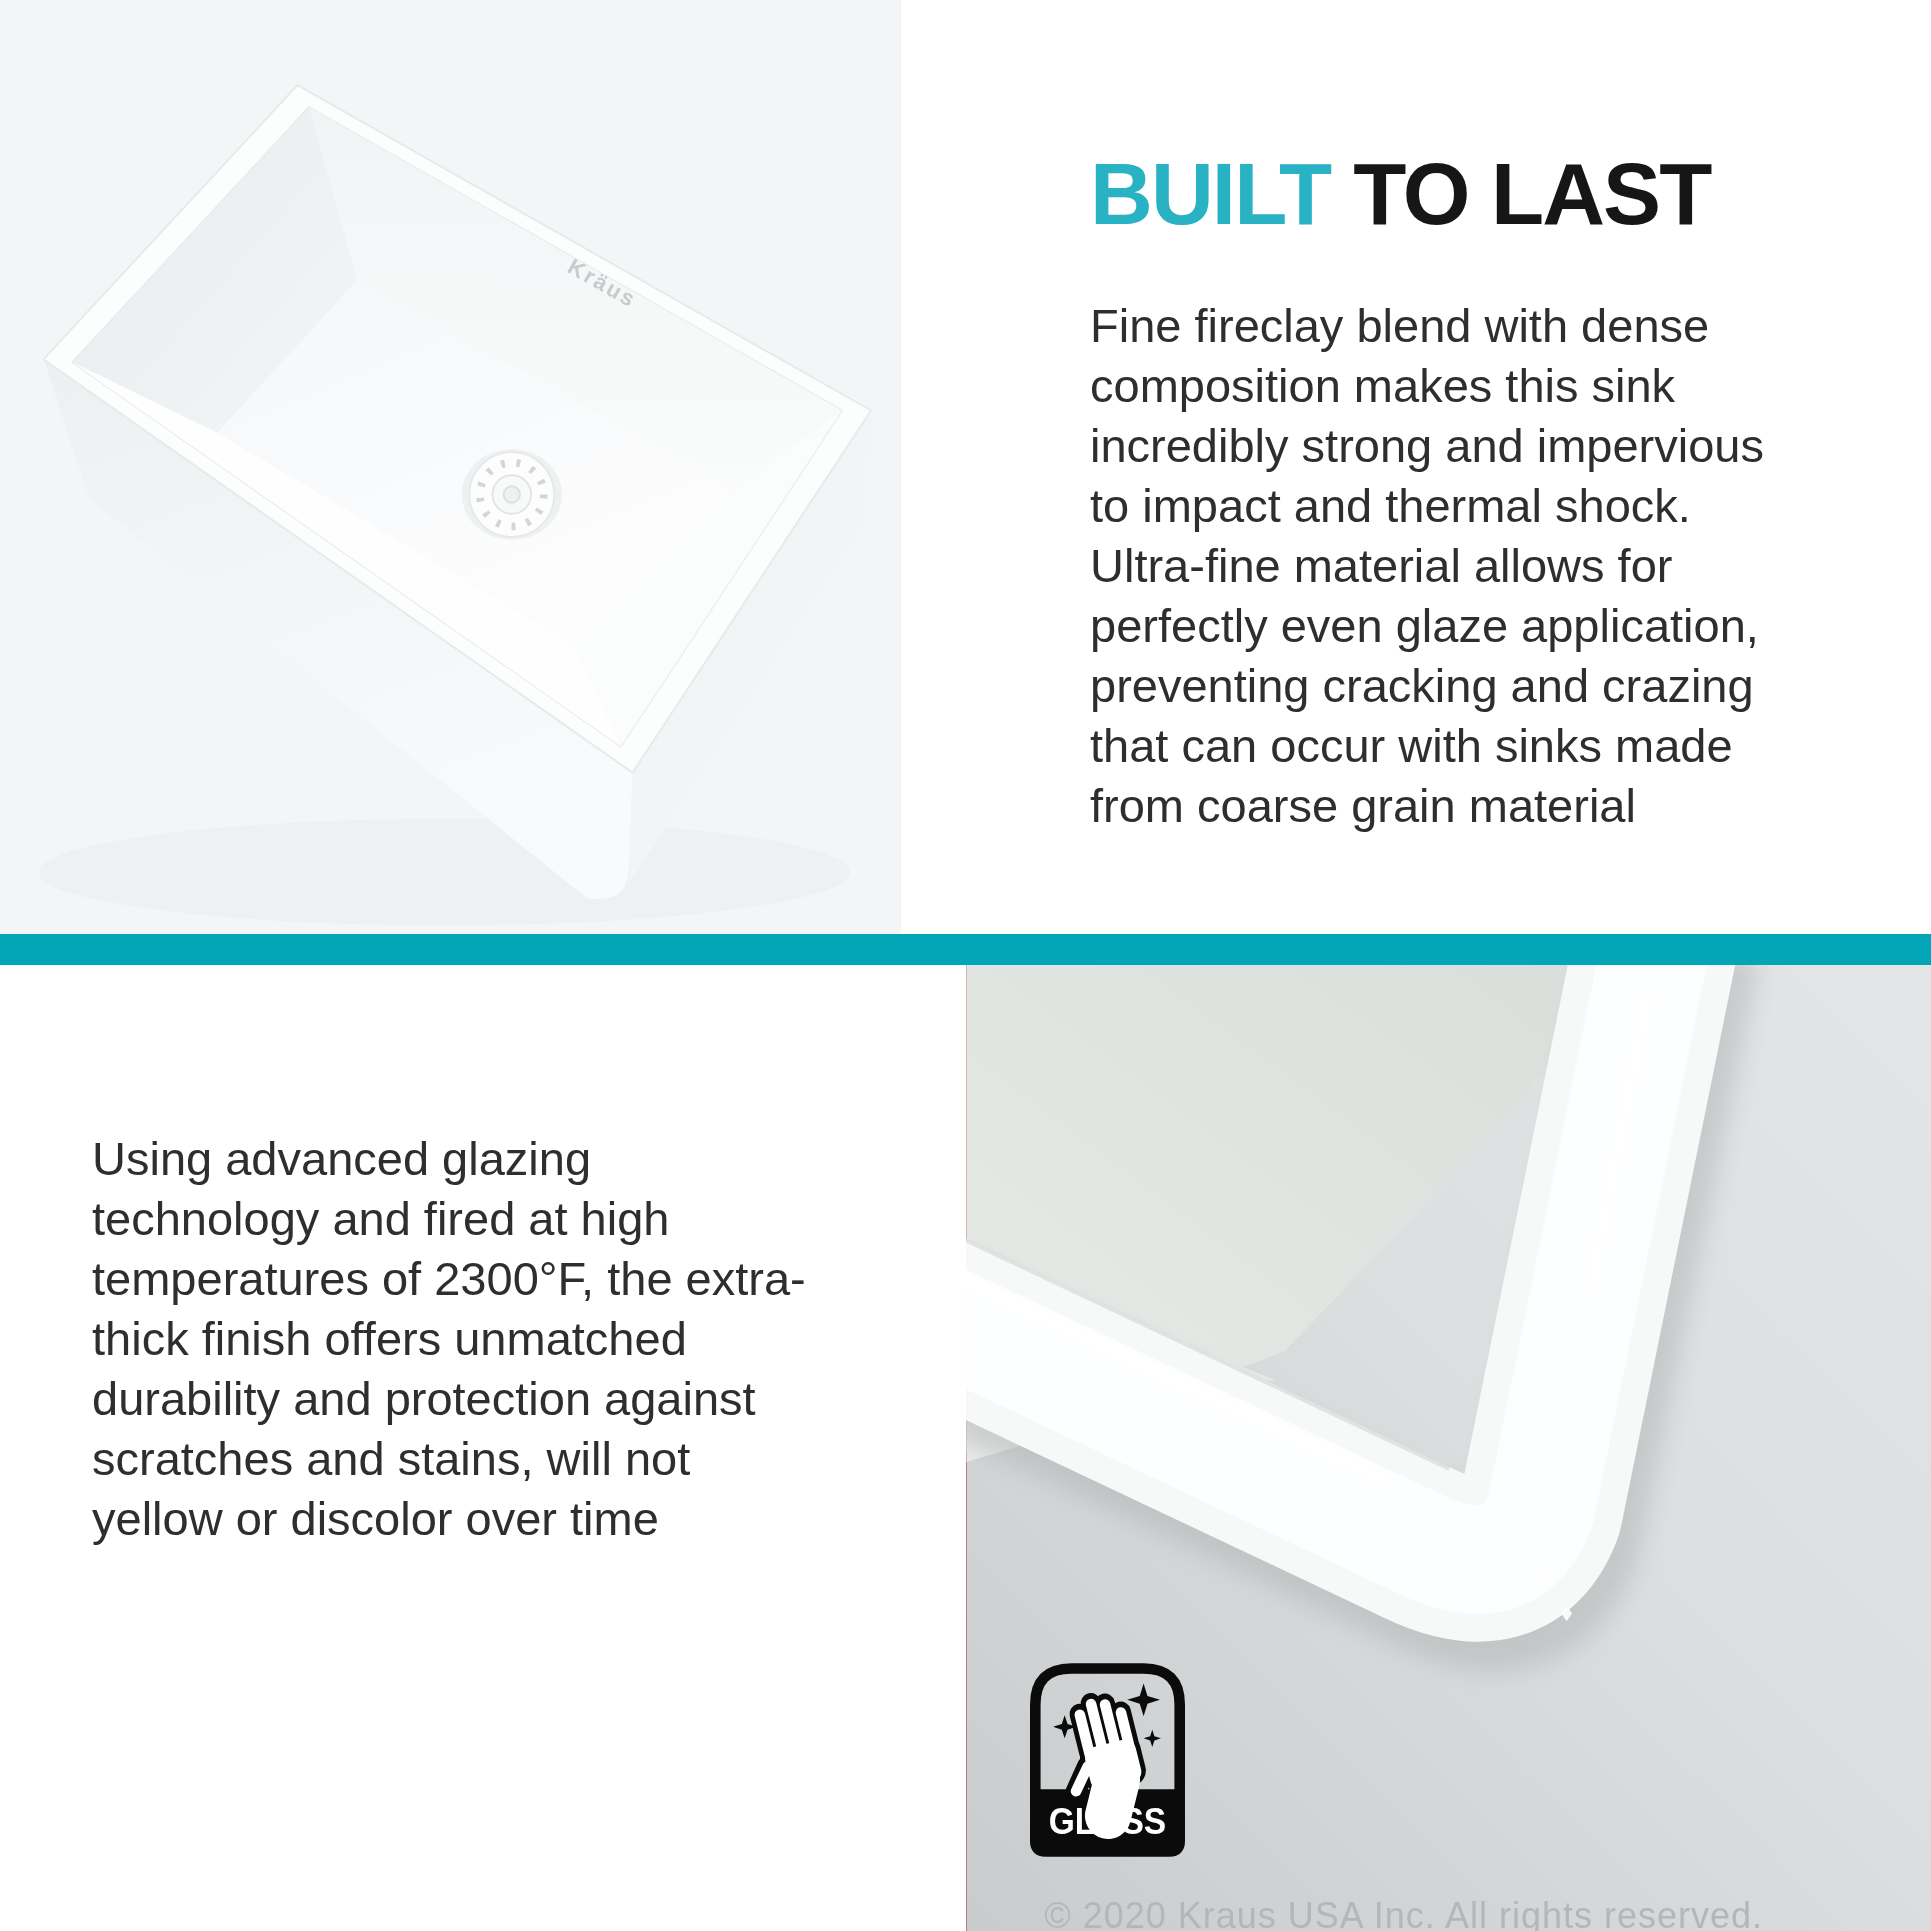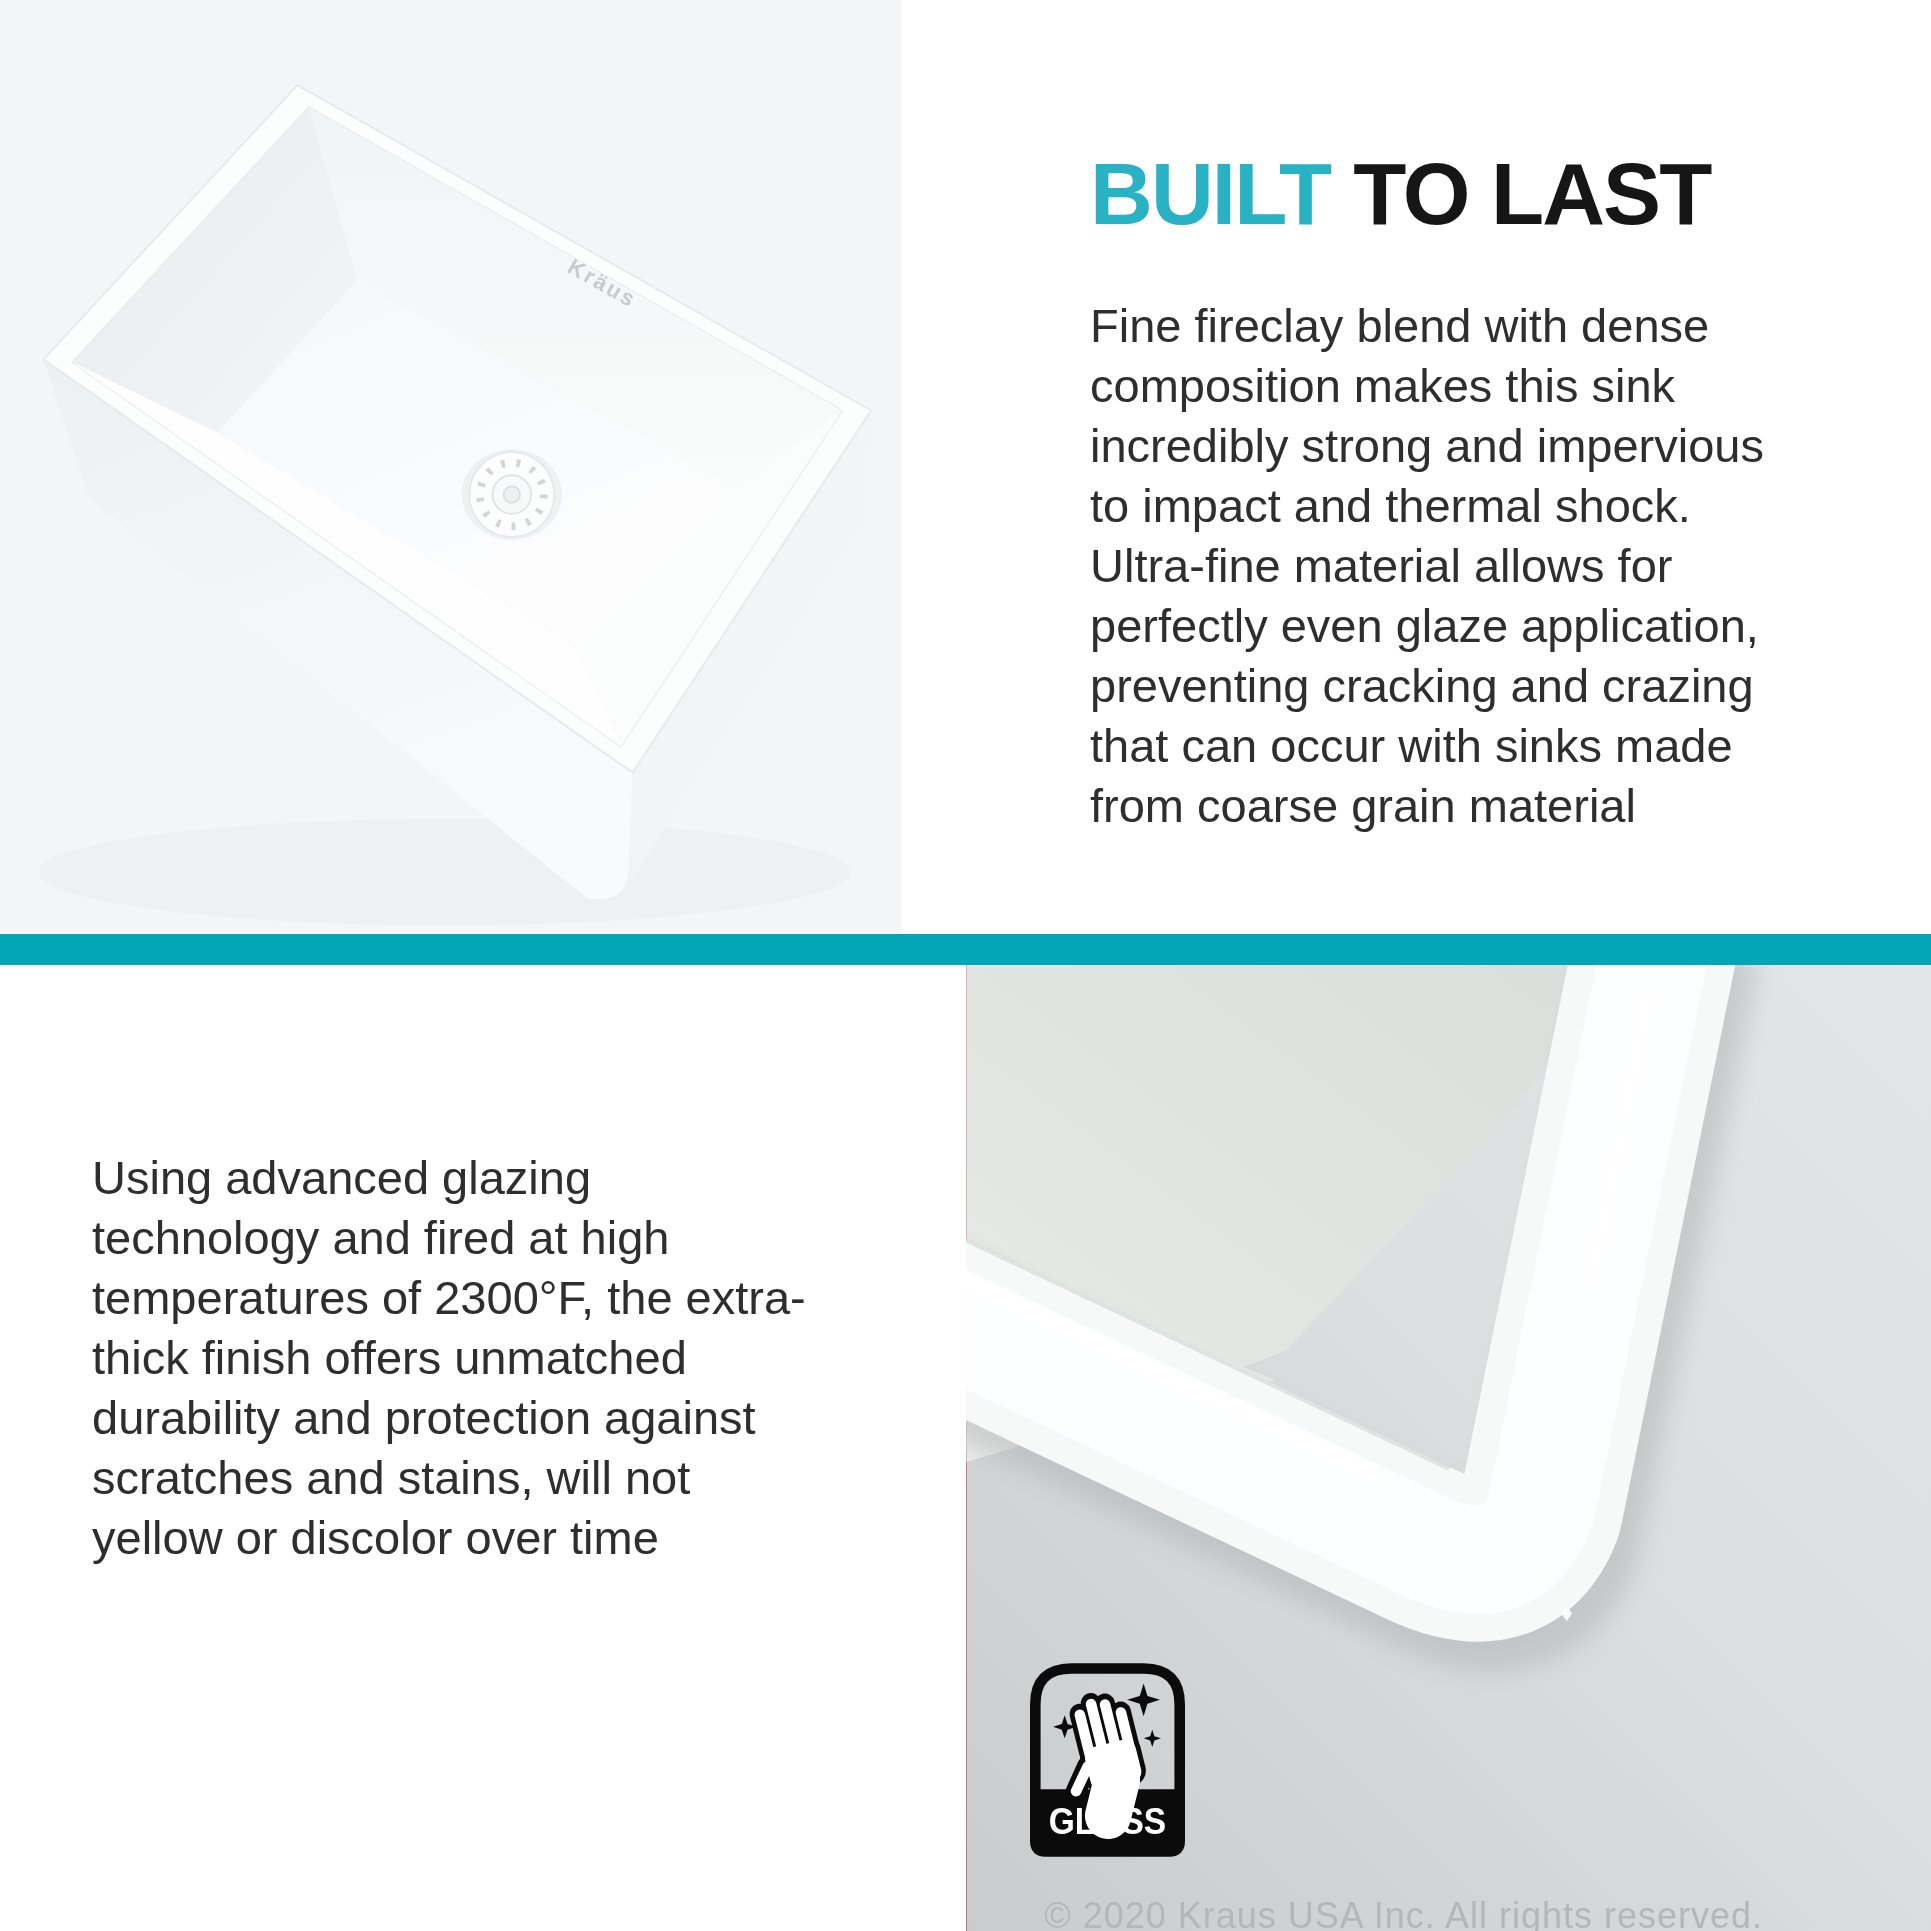--- a/index.html
+++ b/index.html
@@ -9,21 +9,21 @@
   }
   .photo-top{position:absolute;left:0;top:0;width:901px;height:934px;background:#f4f5f6;}
   .photo-bottom{position:absolute;left:966px;top:965px;width:966px;height:966px;background:#b91c1c;}
   .divider{position:absolute;left:0;top:934px;width:1931px;height:31px;background:var(--bar,#03a6b6);}
   .headline{font-weight:700;letter-spacing:-1.9px;line-height:97px;font-size:87px;color:var(--ink,#161616);white-space:nowrap;}
   .headline .accent{color:var(--teal,#28b2c4);}
   .block-tr{position:absolute;left:1062px;top:145px;width:801px;margin-left:28px;}
   .block-bl{position:absolute;left:92px;top:1079px;width:850px;}
   .body-copy{font-size:47px;line-height:60px;color:var(--body,#2e2e2e);white-space:pre-line;letter-spacing:0px;}
   .block-tr .body-copy{margin-top:54px;}
-  .block-bl .body-copy{margin-top:69px;}
+  .block-bl .body-copy{margin-top:50px;}
   .h-rest-inline{margin-left:23px;}
   .badge{position:absolute;left:64px;top:698px;width:155px;height:194px;}
   .copyright{
     position:absolute;right:169px;top:930px;font-size:36px;letter-spacing:1px;
     color:var(--copy,#b3b7b8);white-space:nowrap;
   }
   svg{display:block;}
 </style>
 </head>
 <body>

